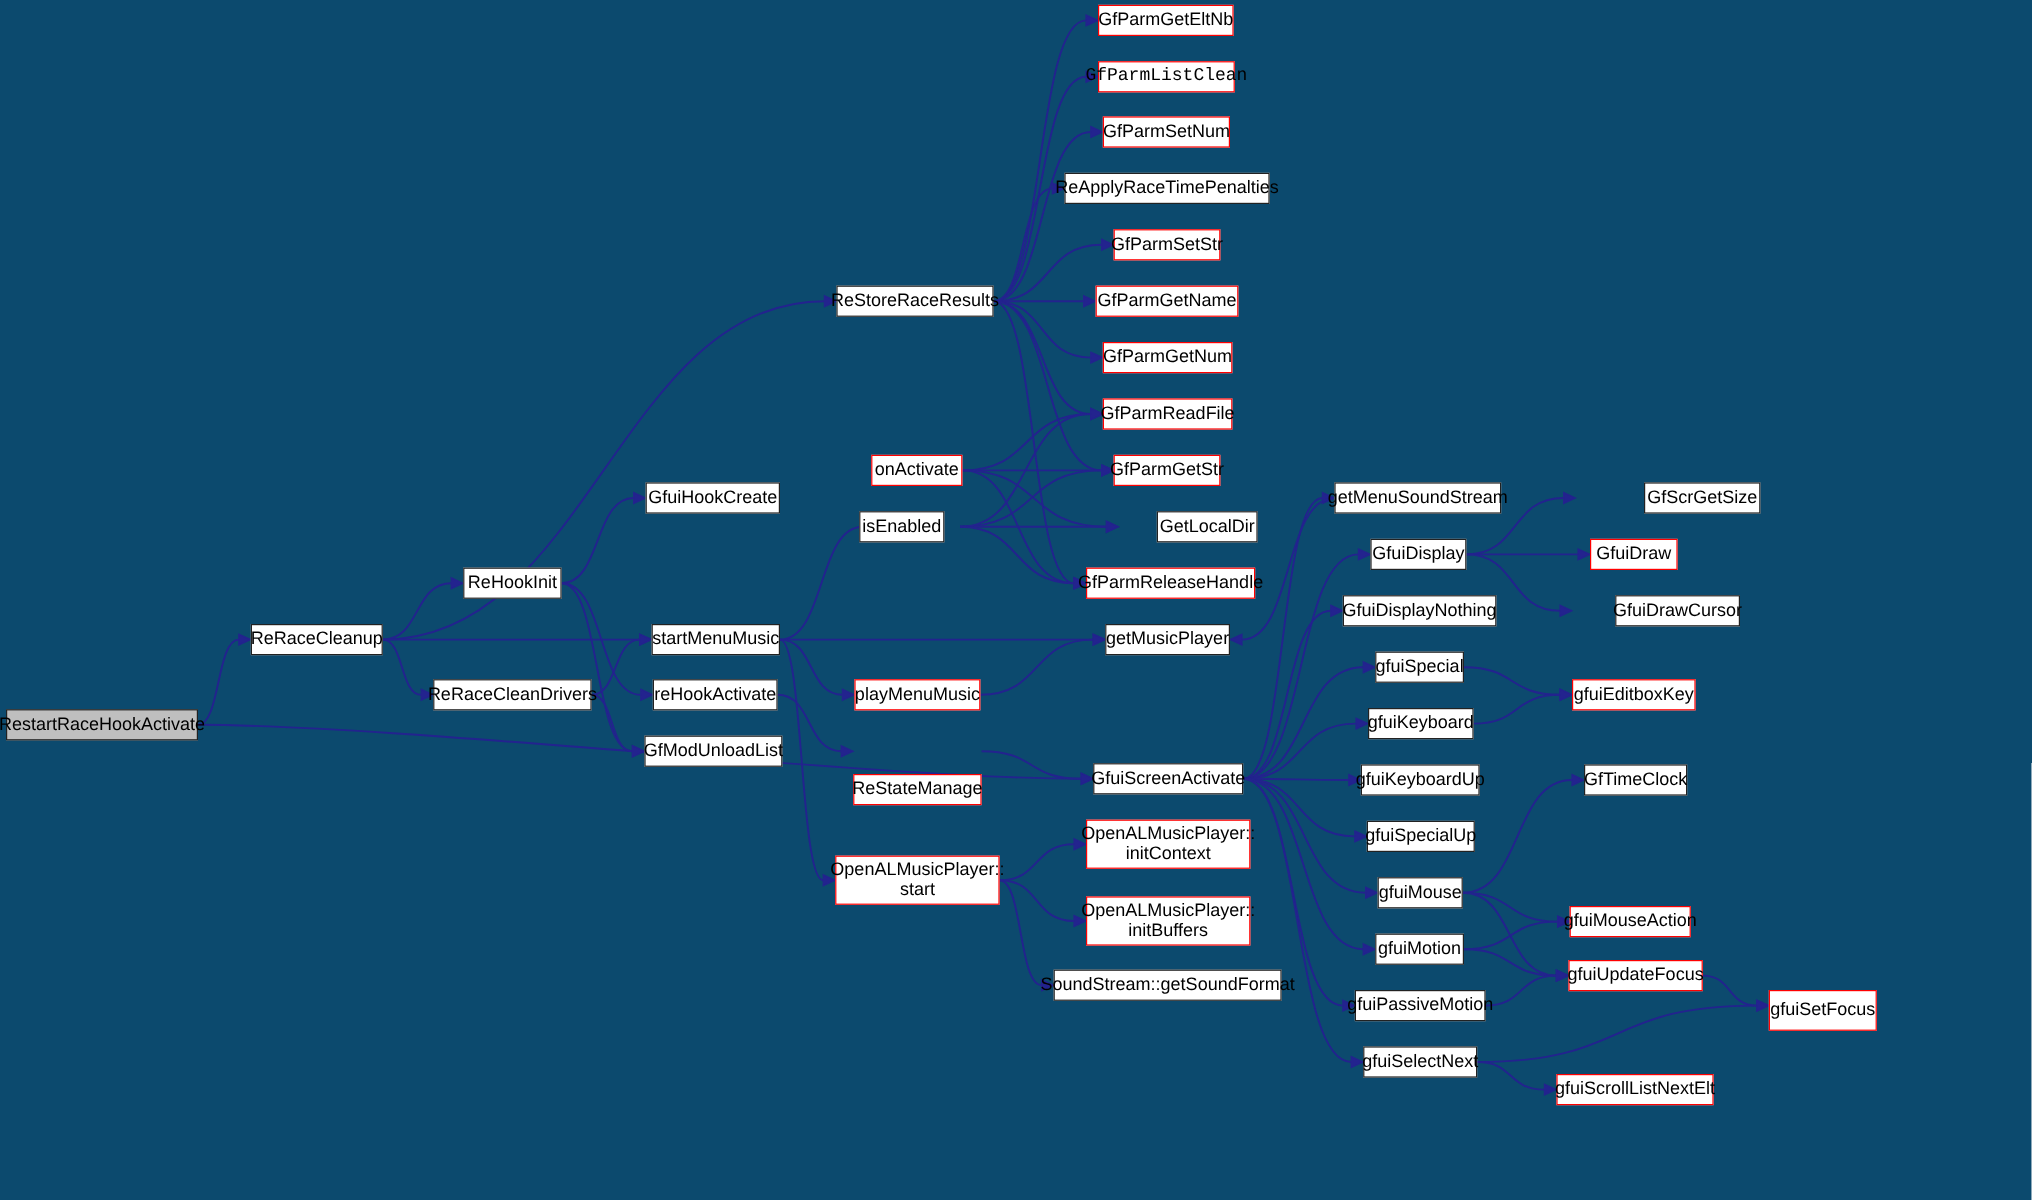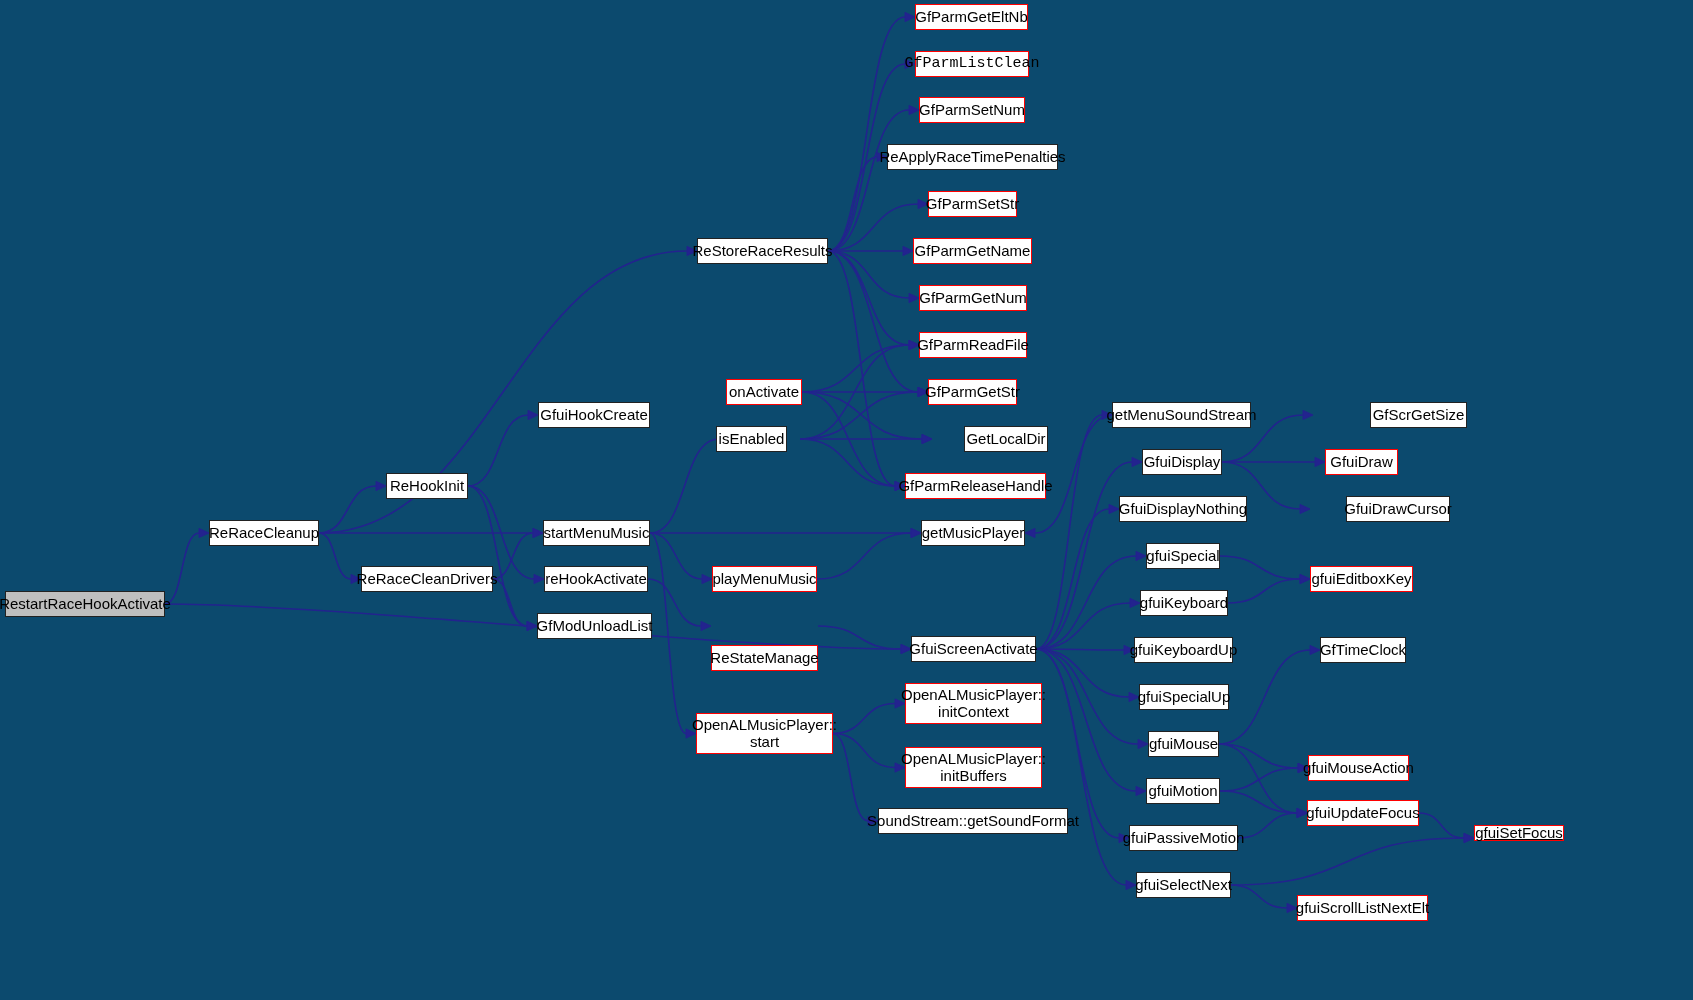--- a/index.html
+++ b/index.html
@@ -199,15 +199,15 @@
       <div class="node black" style="left: 1129px; top: 825px; width: 109px; height: 26px;">gfuiPassiveMotion</div>
       <div class="node black" style="left: 1136px; top: 872px; width: 95px; height: 26px;">gfuiSelectNext</div>
       <div class="node black" style="left: 1370px; top: 402px; width: 97px; height: 26px;">GfScrGetSize</div>
       <div class="node red" style="left: 1325px; top: 449px; width: 73px; height: 26px;">GfuiDraw</div>
       <div class="node black" style="left: 1310px; top: 496px; width: 104px; height: 26px; margin-left: 36px;">GfuiDrawCursor</div>
       <div class="node red" style="left: 1310px; top: 566px; width: 103px; height: 26px;">gfuiEditboxKey</div>
       <div class="node black" style="left: 1320px; top: 637px; width: 86px; height: 26px;">GfTimeClock</div>
       <div class="node red" style="left: 1308px; top: 755px; width: 101px; height: 26px;">gfuiMouseAction</div>
       <div class="node red" style="left: 1307px; top: 800px; width: 112px; height: 26px;">gfuiUpdateFocus</div>
       <div class="node red" style="left: 1297px; top: 895px; width: 131px; height: 26px;">gfuiScrollListNextElt</div>
-      <div class="node red" style="left: 1474px; top: 825px; width: 90px; height: 16px; text-decoration: underline;">gfuiSetFocus</div>
+      <div class="node red" style="left: 1474px; top: 825px; width: 90px; height: 34px;">gfuiSetFocus</div>
     </div>
 </div>
 
 </body></html>

